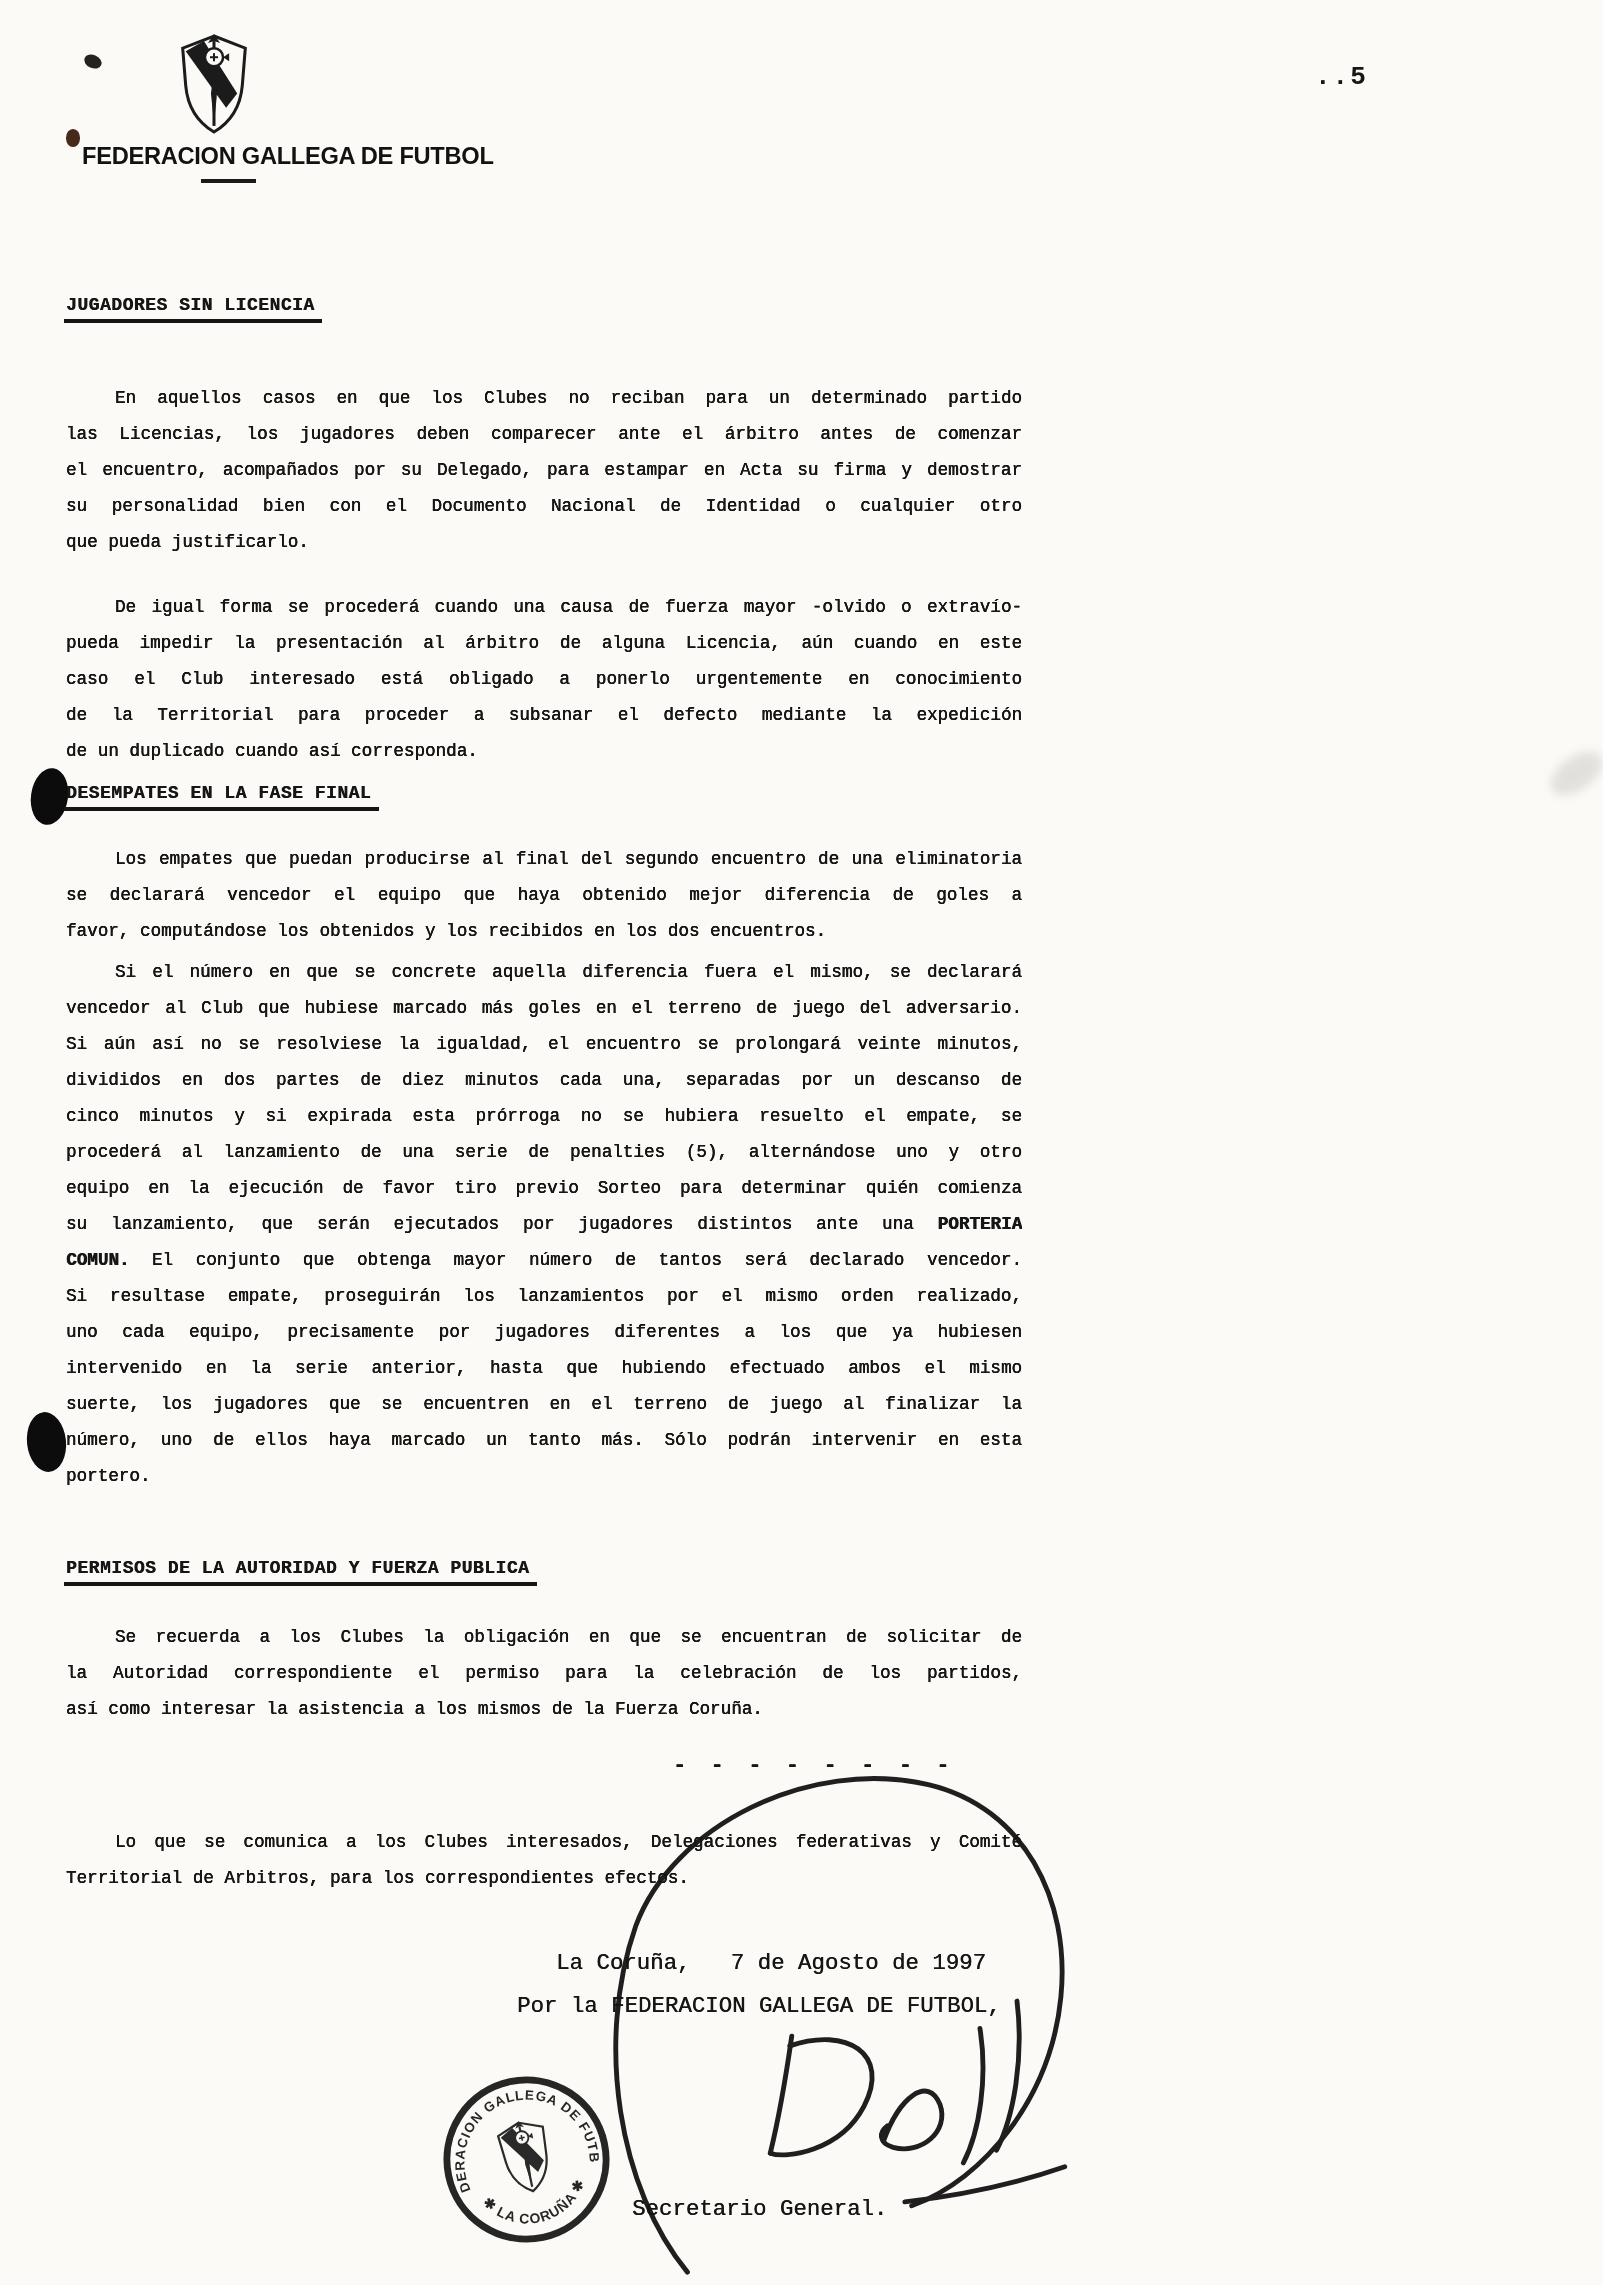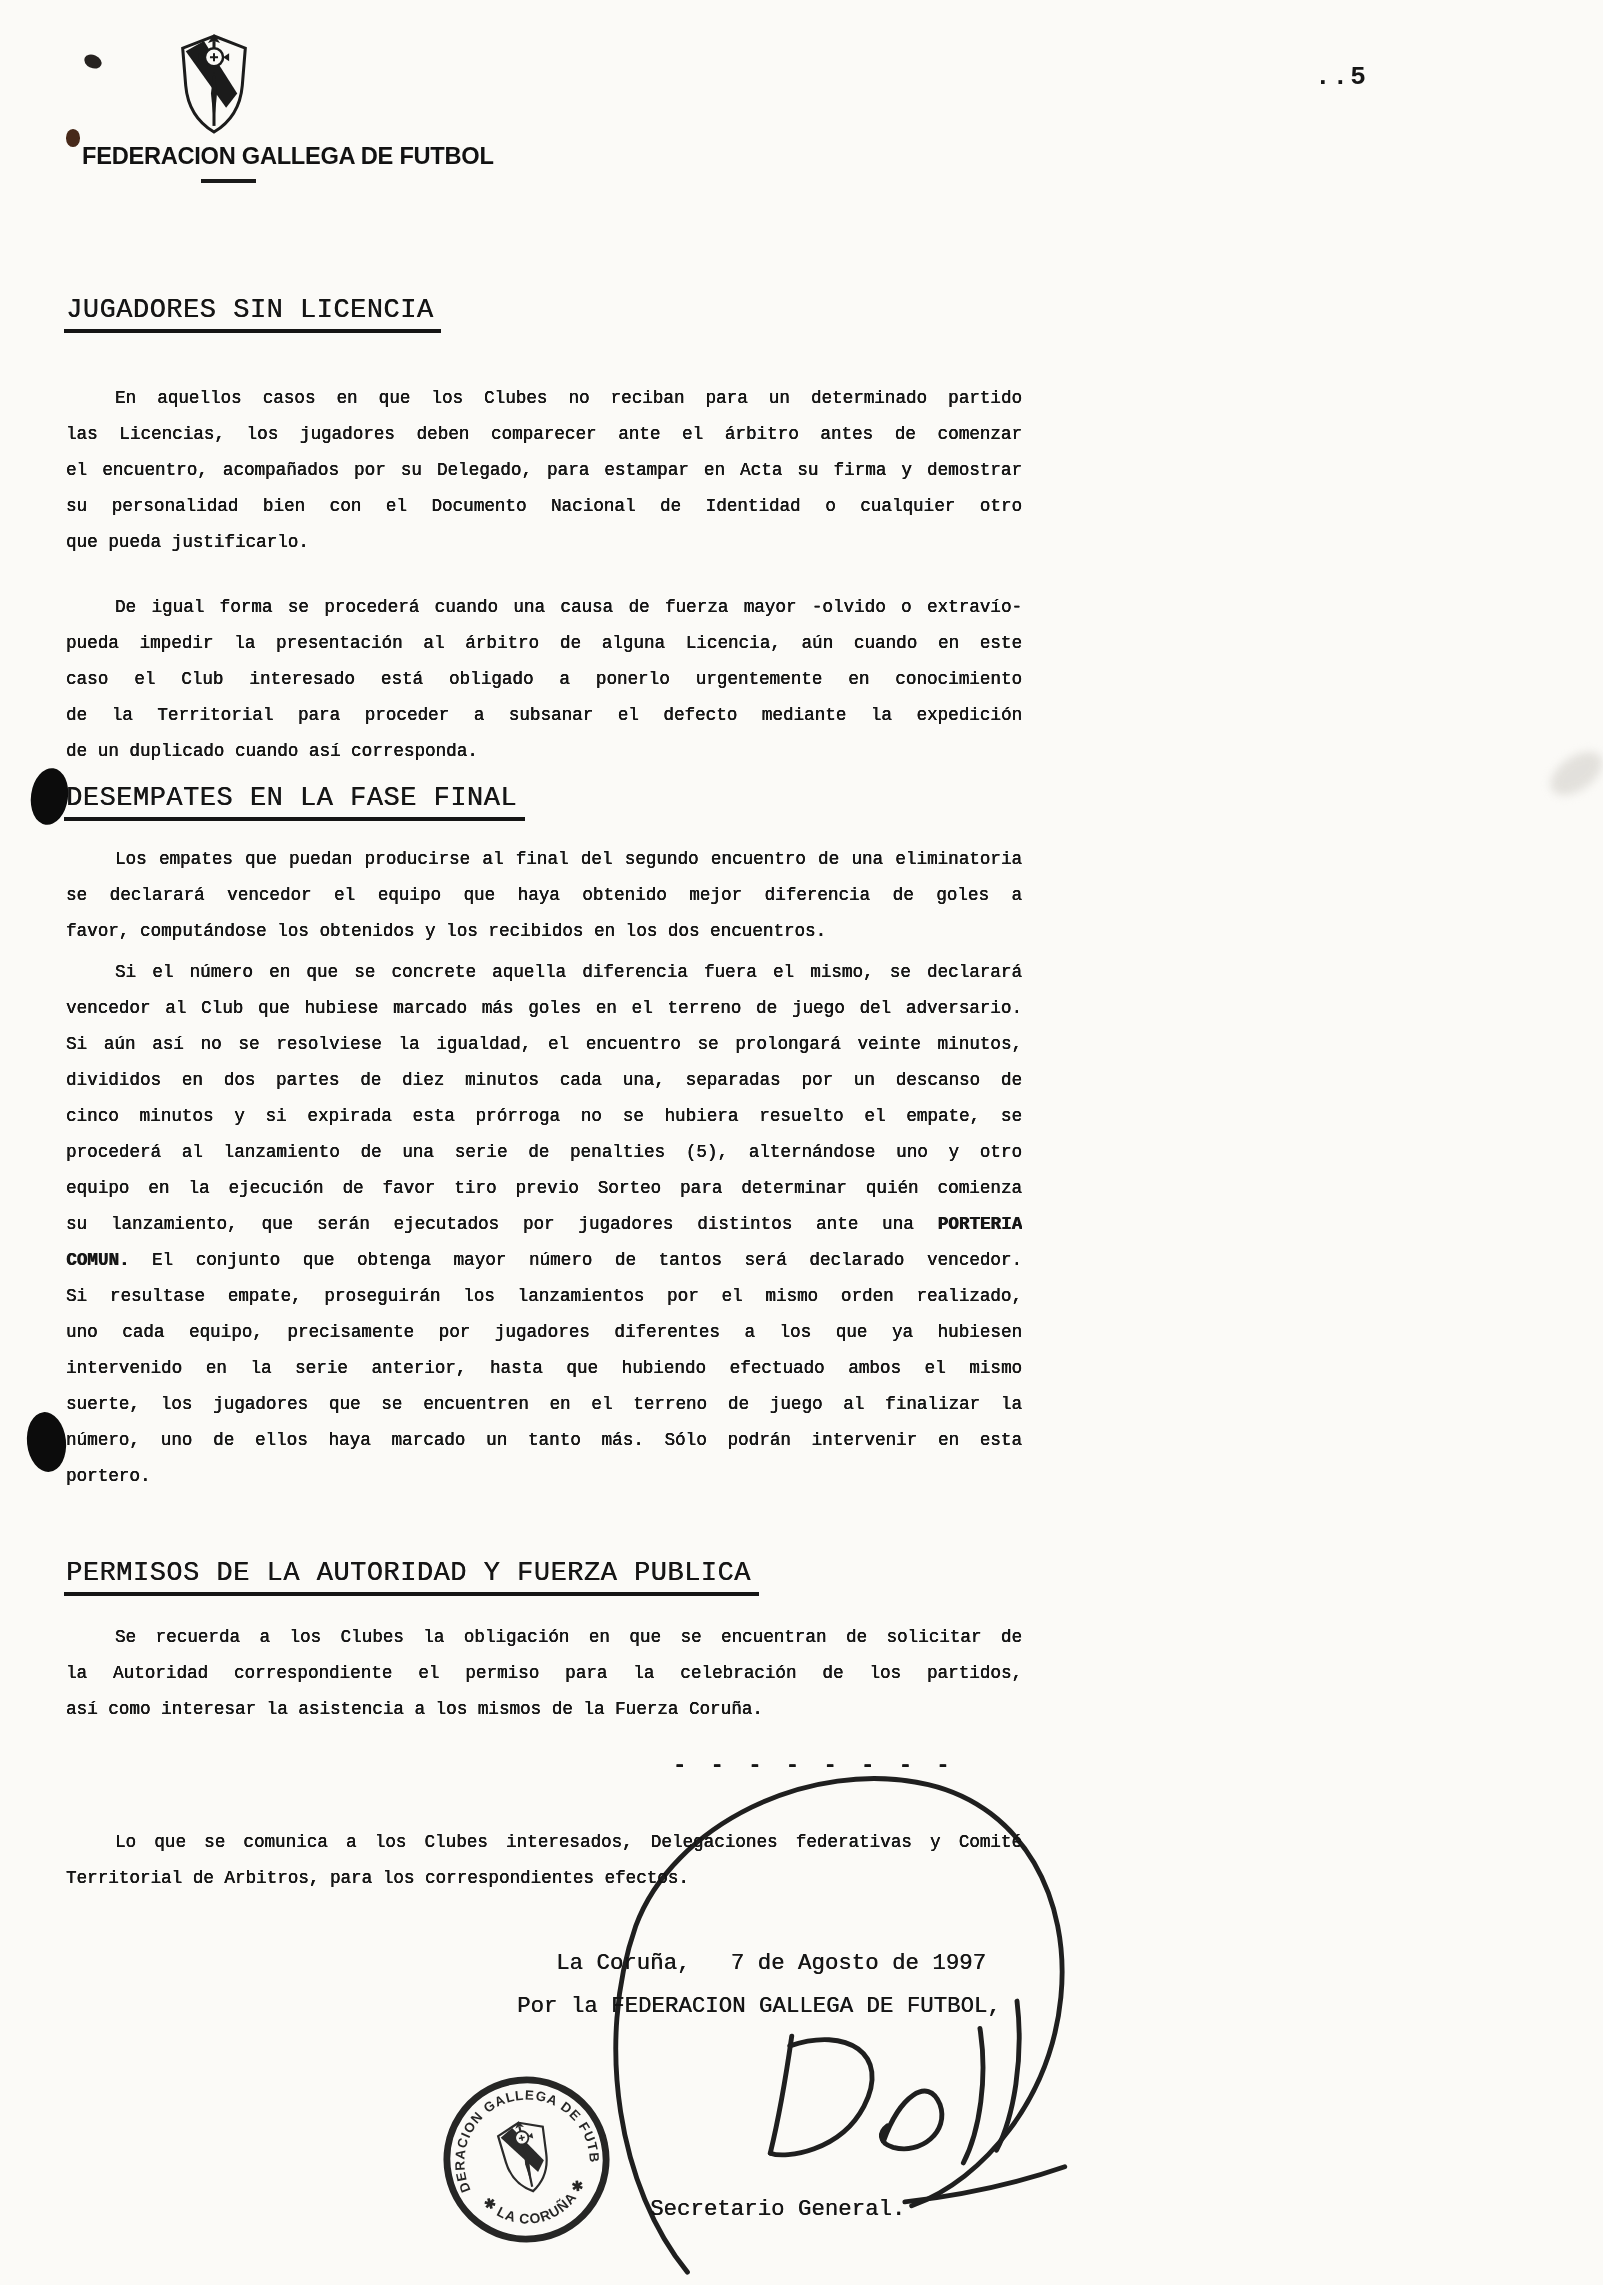--- a/index.html
+++ b/index.html
@@ -16,21 +16,21 @@
     font-family:"Liberation Sans","DejaVu Sans",sans-serif;
     font-weight:700;font-size:24.4px;letter-spacing:-0.3px;color:#121212;
     transform:scaleX(0.97);transform-origin:left;white-space:nowrap;
   }
   #org-underline{position:absolute;left:201px;top:179px;width:55px;height:3.9px;background:#1a1a1a;}
   #page-number{position:absolute;left:1315px;top:62px;font-size:26px;font-weight:700;letter-spacing:2px;}
   
   .col{position:absolute;left:66px;width:956px;}
   .heading{
     position:absolute;left:66px;
-    font-size:27px;font-weight:400;white-space:nowrap;letter-spacing:0.5px;
+    font-size:18px;font-weight:700;white-space:nowrap;letter-spacing:0.5px;
     border-bottom:4.9px solid #151515;padding:0 7.8px 3.9px 2px;margin-left:-2px;
     text-shadow:0.4px 0 0 currentColor;
   }
   .line{
     height:36px;line-height:36px;overflow:hidden;
     font-size:17.6px;text-align:justify;white-space:normal;
     text-shadow:0.3px 0 0 currentColor,0 0.3px 0 currentColor;
   }
   .line.j::after{content:"";display:inline-block;width:100%;height:0;}
   .line.first{text-indent:49px;}
@@ -38,21 +38,21 @@
   
   #dashed-sep{
     position:absolute;left:673px;top:1753px;
     font-size:21.5px;font-weight:700;letter-spacing:5.9px;white-space:pre;
     text-shadow:0.5px 0 0 currentColor;
   }
   .closing-line{position:absolute;font-size:22.4px;white-space:pre;
     text-shadow:0.4px 0 0 currentColor;}
   #closing-date{left:556px;top:1950px;}
   #closing-org{left:517px;top:1993px;}
-  #secretary-line{left:650px;top:2196px;}
+  #secretary-line{left:632px;top:2196px;}
   
   #stamp-box{position:absolute;left:437px;top:2070px;width:179px;height:179px;
     transform:rotate(-12deg);opacity:0.93;}
   #signature-svg{position:absolute;left:0;top:0;width:1603px;height:2286px;pointer-events:none;}
   
   .blob{position:absolute;background:#0c0c0c;border-radius:50%;}
   #ink-blob-1{left:31px;top:768px;width:37px;height:57px;transform:rotate(8deg);}
   #ink-blob-2{left:27px;top:1412px;width:39px;height:60px;transform:rotate(-6deg);}
   #speck-1{position:absolute;left:84px;top:55px;width:17.6px;height:12.7px;background:#262220;border-radius:50%;transform:rotate(24deg);}
   #speck-2{position:absolute;left:66px;top:129px;width:13.7px;height:17.6px;background:#47291a;border-radius:50%;}

